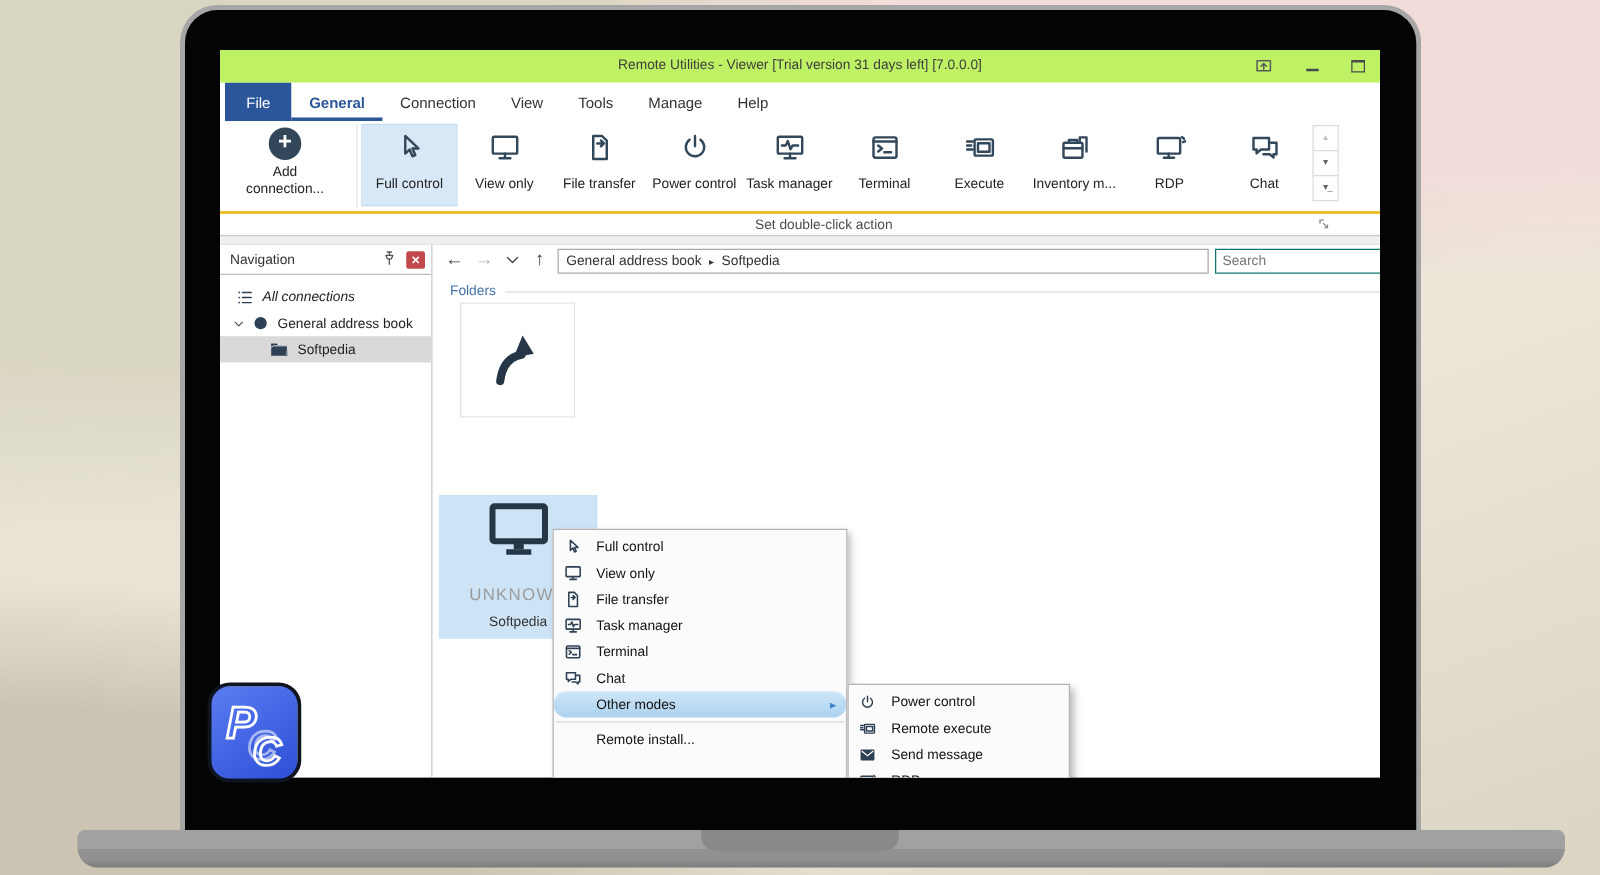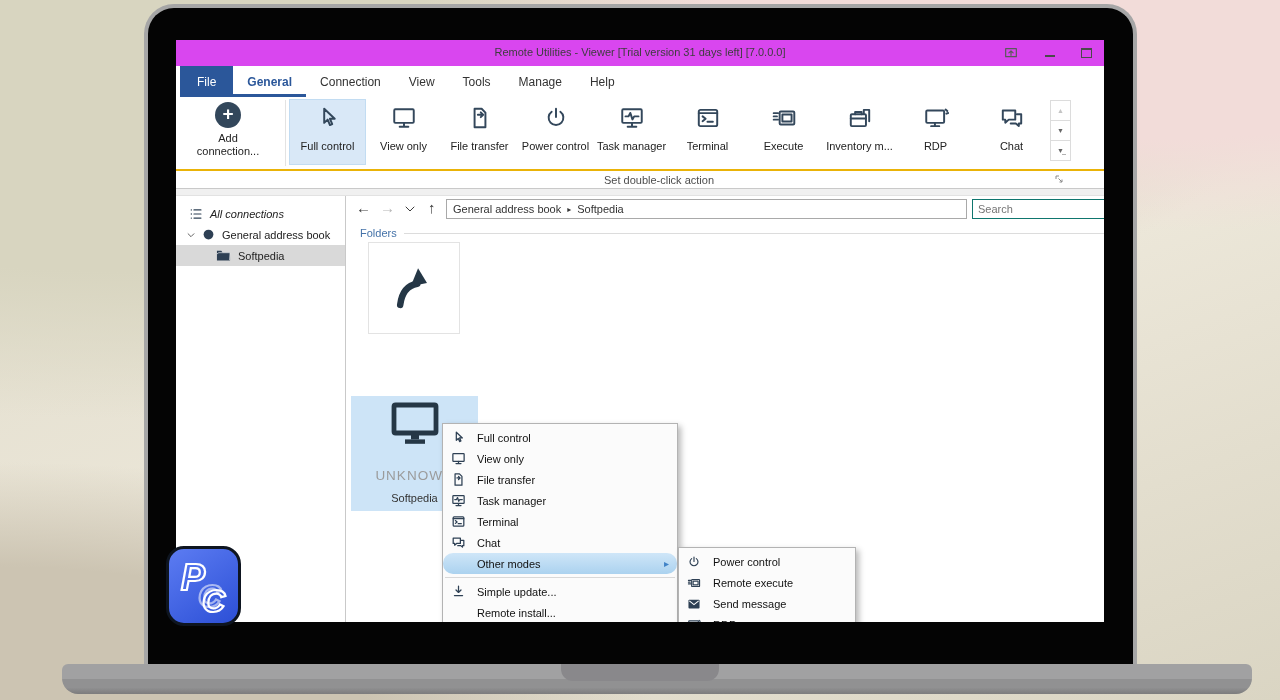--- a/index.html
+++ b/index.html
@@ -31,21 +31,21 @@
   .base-notch {
     position:absolute; left:561px; top:664px; width:158px; height:17px;
     background:#89888b; border-radius:0 0 12px 12px;
   }
   
   .screen {
     position:absolute; left:176px; top:40px; width:928px; height:582px;
     background:#fff; overflow:hidden; font-size:11px; color:#333;
   }
   
-  .titlebar { height:26px; background:#d946ef; position:relative; }
+  .titlebar { height:26px; background:#bef264; position:relative; }
   .title { position:absolute; left:0; right:0; top:6px; text-align:center; font-size:11px; color:#3d3d3d; }
   .win-controls { position:absolute; right:12px; top:0; height:26px; display:flex; align-items:center; gap:26px; }
   .wc-min  { width:10px; height:2px; background:#4a4a4a; margin-top:6px; }
   .wc-max  { width:11px; height:10px; border:1.5px solid #4a4a4a; border-top-width:2.5px; }
   
   .menubar { height:31px; background:#fff; display:flex; align-items:stretch; padding-left:4px; }
   .tab { display:flex; align-items:center; padding:0 14px; font-size:12px; color:#333; }
   .tab-file { background:#2b579a; color:#fff; padding:0 17px; }
   .tab-general { color:#2b579a; font-weight:bold; box-shadow:inset 0 -3px 0 #2b579a; }
   
@@ -244,20 +244,29 @@
         <path d="M10 4H4v6M9 9l7 7M16 11v5h-5"></path>
       </svg>
     </span>
   </div>
 
   <div class="gapband"></div>
 
   <div class="content">
 
     <div class="navpanel">
+      <div class="navheader">
+        <span class="navtitle">Navigation</span>
+        <span>
+          <svg class="mi" width="13" height="13" viewBox="0 0 24 24" style="stroke:#555">
+            <path d="M9 3h6M12 3v5M7 8h10l-2 5H9zM12 13v8"></path>
+          </svg>
+        </span>
+        <span class="closebtn">✕</span>
+      </div>
       <div class="tree">
         <div class="trow ind1">
           <span class="tree-icon">
             <svg class="mi" width="14" height="14" viewBox="0 0 24 24">
                 <circle cx="4" cy="5" r="1.2" fill="#2e4054" stroke="none"></circle>
                 <circle cx="4" cy="12" r="1.2" fill="#2e4054" stroke="none"></circle>
                 <circle cx="4" cy="19" r="1.2" fill="#2e4054" stroke="none"></circle>
                 <path d="M8.5 5h12M8.5 12h12M8.5 19h12"></path>
               </svg>
           </span>
@@ -388,28 +397,20 @@
         </span>
       <span>Chat</span>
     </div>
     <div class="mrow mrow-hl">
       <span class="micon"></span>
       <span>Other modes</span>
       <span class="subarrow">▸</span>
     </div>
     <div class="msep"></div>
     <div class="mrow">
-      <span class="micon">
-          <svg class="mi" width="15" height="15" viewBox="0 0 24 24">
-            <path d="M12 3.5V13M8 9.5l4 4 4-4M5.5 18.5h13"></path>
-          </svg>
-        </span>
-      <span>Simple update...</span>
-    </div>
-    <div class="mrow">
       <span class="micon"></span>
       <span>Remote install...</span>
     </div>
   </div>
 
   <div class="submenu">
     <div class="mrow">
       <span class="micon">
           <svg class="mi" width="14" height="14" viewBox="0 0 24 24">
             <path d="M12 3.5V11M8 6.2a6.8 6.8 0 1 0 8 0"></path>

